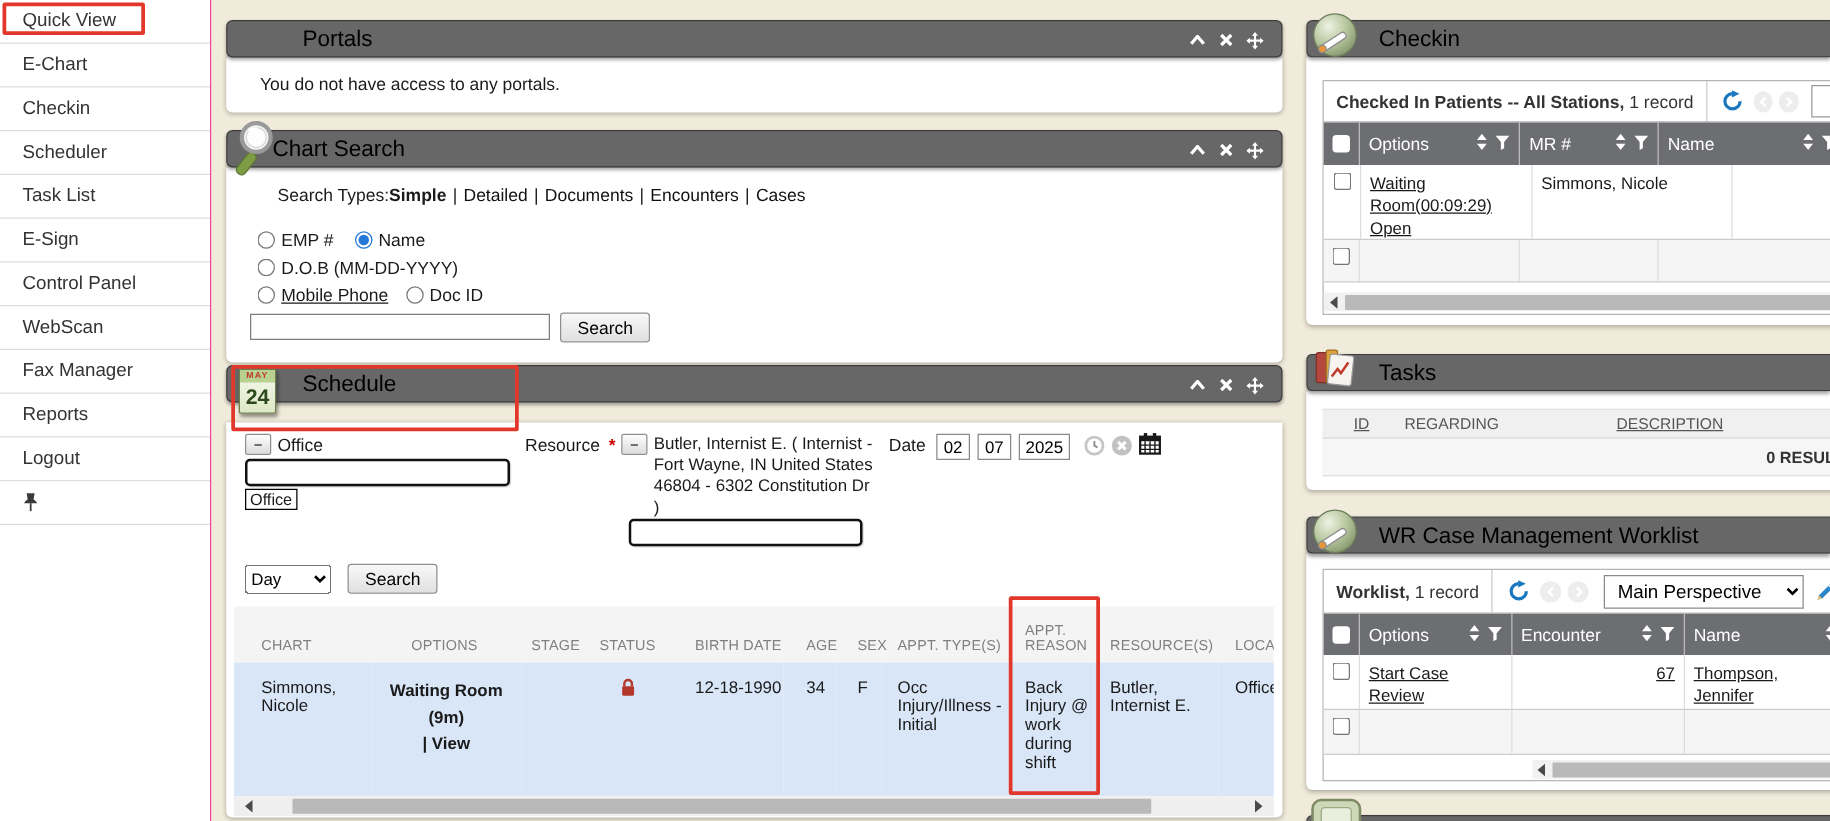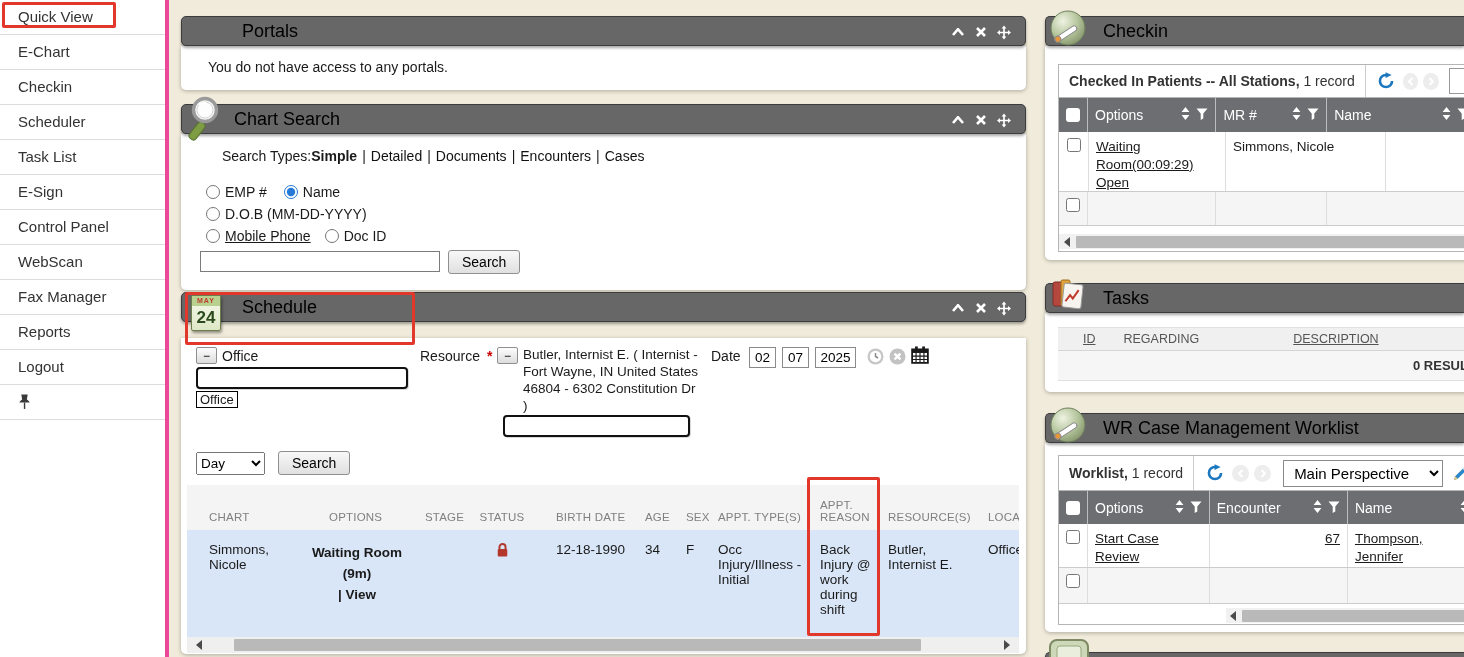--- a/index.html
+++ b/index.html
@@ -1,21 +1,21 @@
 <!DOCTYPE html>
 <html><head>
 <meta charset="utf-8">
 <style>
   * { margin:0; padding:0; box-sizing:border-box; }
   html,body { width:1464px; height:657px; overflow:hidden; }
   body { font-family:"Liberation Sans", sans-serif; background:#f0ebda; position:relative; font-size:14px; color:#1a1a1a; }
   .screen { position:absolute; left:0; top:0; width:1464px; height:657px; overflow:hidden; }
 
   
-  .sidebar { position:absolute; left:0; top:0; width:169px; height:657px; background:#fff; border-right:4px solid #ec4899; }
+  .sidebar { position:absolute; left:0; top:0; width:169px; height:657px; background:#fff; border-right:1px solid #ec4899; }
   .side-item { height:35px; line-height:34px; padding-left:18px; font-size:15px; color:#333; border-bottom:1px solid #ddd; cursor:pointer; }
   .side-item.pin-row { display:flex; align-items:center; }
 
   
   .phead { position:absolute; height:30px; background:#676767; border:1px solid #3c3c3e; border-radius:5px;
            box-shadow:0 2px 3px rgba(0,0,0,.35); color:#fff; display:flex; align-items:center; z-index:3; }
   .ptitle { font-size:18px; color:#000000; }
   .pcontrols { position:absolute; right:14px; top:0; height:30px; display:flex; align-items:center; gap:9px; }
   .pcontrols .hicon { width:14px; height:14px; display:flex; align-items:center; justify-content:center; cursor:pointer; }
   .pbody { position:absolute; background:#fff; border-radius:0 0 5px 5px; box-shadow:0 1px 4px rgba(0,0,0,.28); z-index:2; }
@@ -165,21 +165,21 @@
   <section>
     <span class="ovicon" style="left:186px; top:95px;">
       <svg width="42" height="48" viewBox="0 0 42 48">
         <rect x="7" y="26" width="8" height="20" rx="3.5" transform="rotate(38 11 36)" fill="#7d9c44" stroke="#5c7430"></rect>
         <circle cx="19" cy="15" r="11.5" fill="#f4f4f4" stroke="#9a9a9a" stroke-width="3.4"></circle>
         <circle cx="19" cy="15" r="8" fill="#fdfdfd" stroke="#d5d5d5"></circle>
         <path d="M13 10 Q16 7 20 8" stroke="#fff" stroke-width="2" fill="none"></path>
       </svg>
     </span>
     <div class="phead" style="left:181px; top:104px; width:845px;">
-      <span class="ptitle" style="margin-left:52px">Chart Search</span>
+      <span class="ptitle" style="margin-left:36px">Chart Search</span>
       <span class="pcontrols">
         <span class="hicon">
             <svg width="12" height="8" viewBox="0 0 12 8">
               <path d="M1 7 L6 1.2 L11 7" stroke="#fff" stroke-width="2.6" fill="none"></path>
             </svg>
           </span>
         <span class="hicon">
             <svg width="10" height="10" viewBox="0 0 10 10">
               <path d="M1 1 L9 9 M9 1 L1 9" stroke="#fff" stroke-width="2.6"></path>
             </svg>

